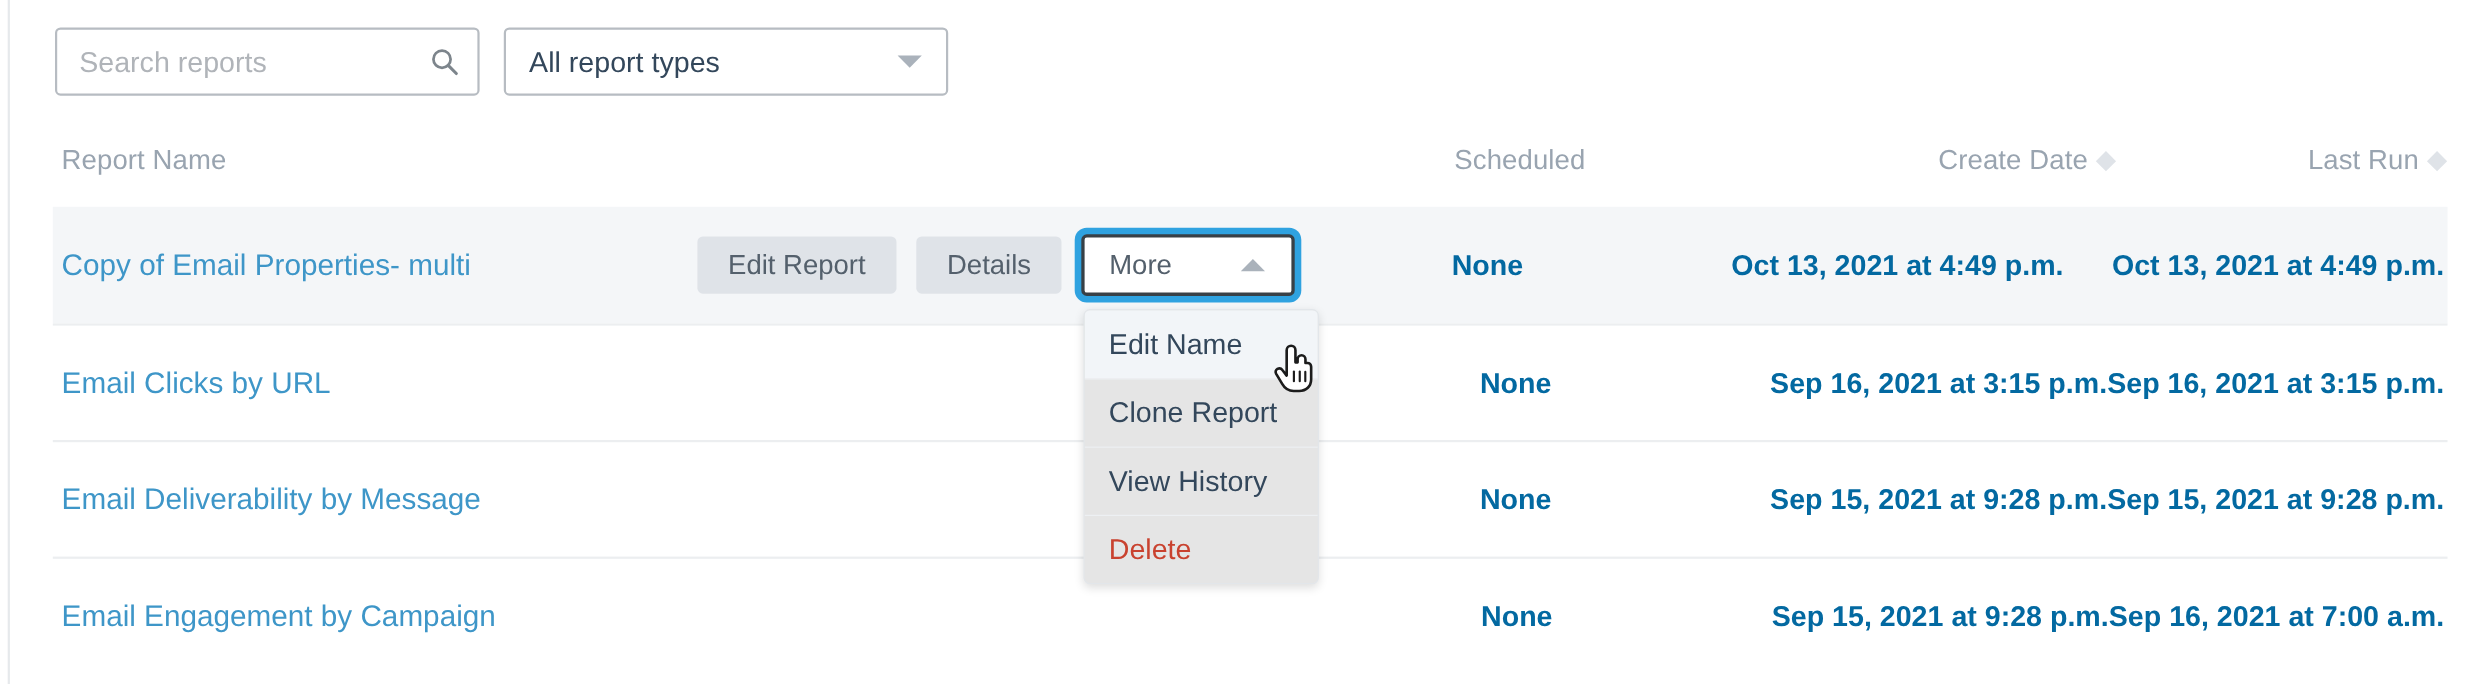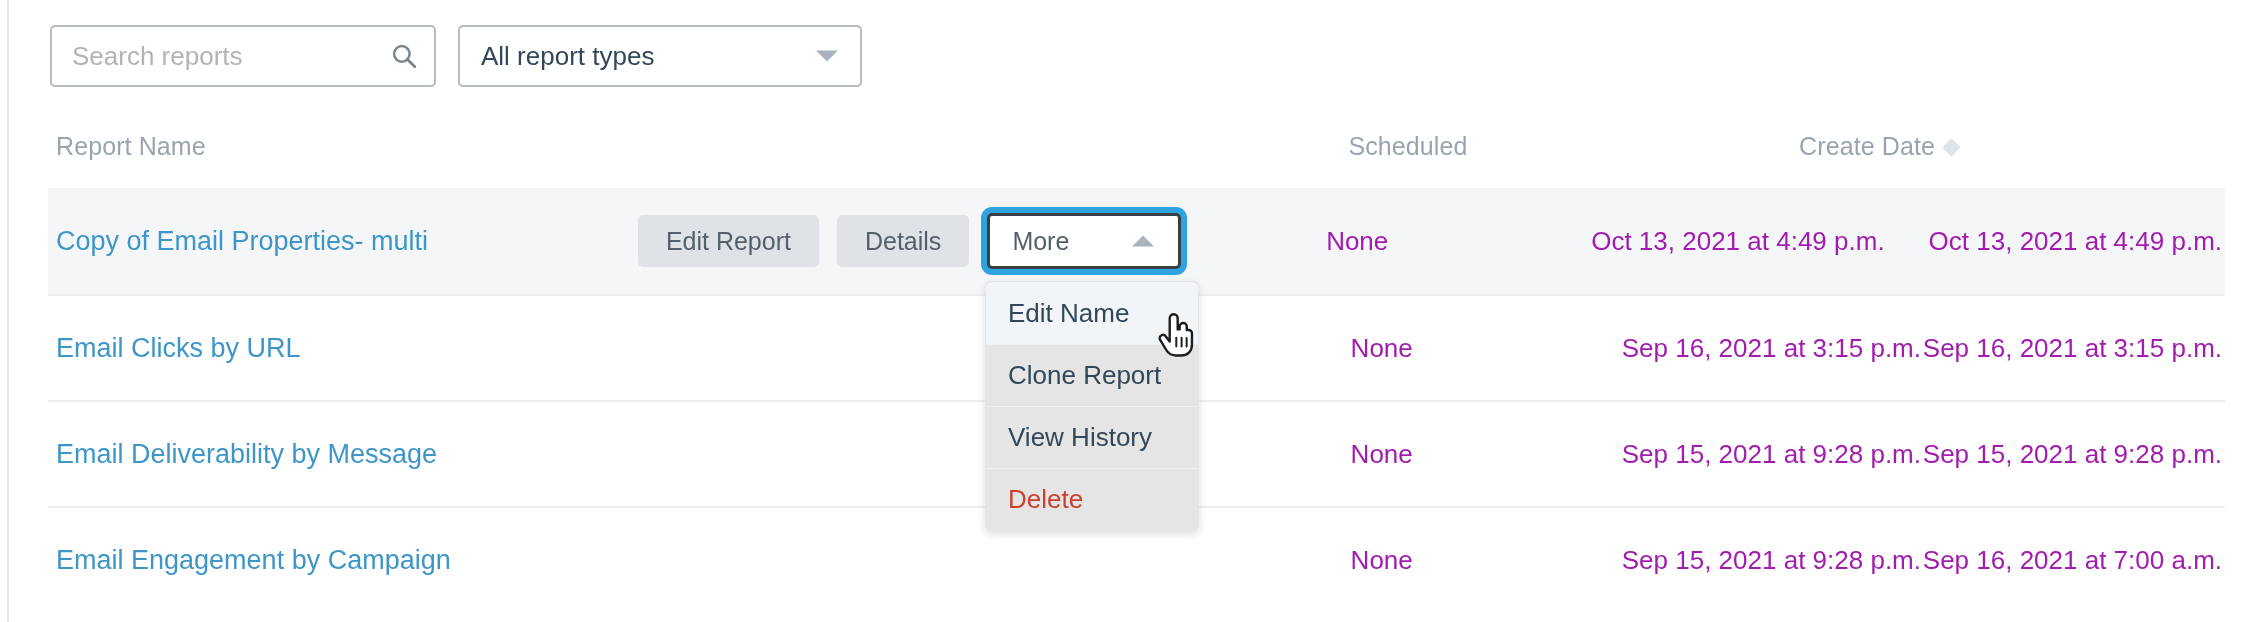--- a/index.html
+++ b/index.html
@@ -194,22 +194,23 @@
     transform: translateY(-50%);
     width: 0;
     height: 0;
     border-left: 11px solid transparent;
     border-right: 11px solid transparent;
     border-bottom: 11px solid #aab2bb;
   }
 
   .cell {
     font-size: 26px;
-    color: #a21caf;
-    white-space: nowrap;
+    color: #0369a1;
+    white-space: nowrap;
+    font-weight: bold;
   }
 
   
   .menu {
     position: absolute;
     left: 985px;
     top: 281px;
     width: 212px;
     background: #e5e5e5;
     border: 1px solid #e2e6ea;
@@ -268,20 +269,23 @@
 </div>
 
 <div class="table">
 
   <div class="row header">
     <div class="col-name th">Report Name</div>
     <div class="col-actions th"></div>
     <div class="col-sched th">Scheduled</div>
     <div class="col-create th">
       <span>Create Date</span><span class="sort-diamond"></span>
+    </div>
+    <div class="col-lastrun th">
+      <span>Last Run</span><span class="sort-diamond"></span>
     </div>
   </div>
 
   <div class="row body first highlight">
     <div class="col-name">
       <a class="report-link" href="#">Copy of Email Properties- multi</a>
     </div>
     <div class="col-actions">
       <button class="btn">Edit Report</button>
       <button class="btn">Details</button>

